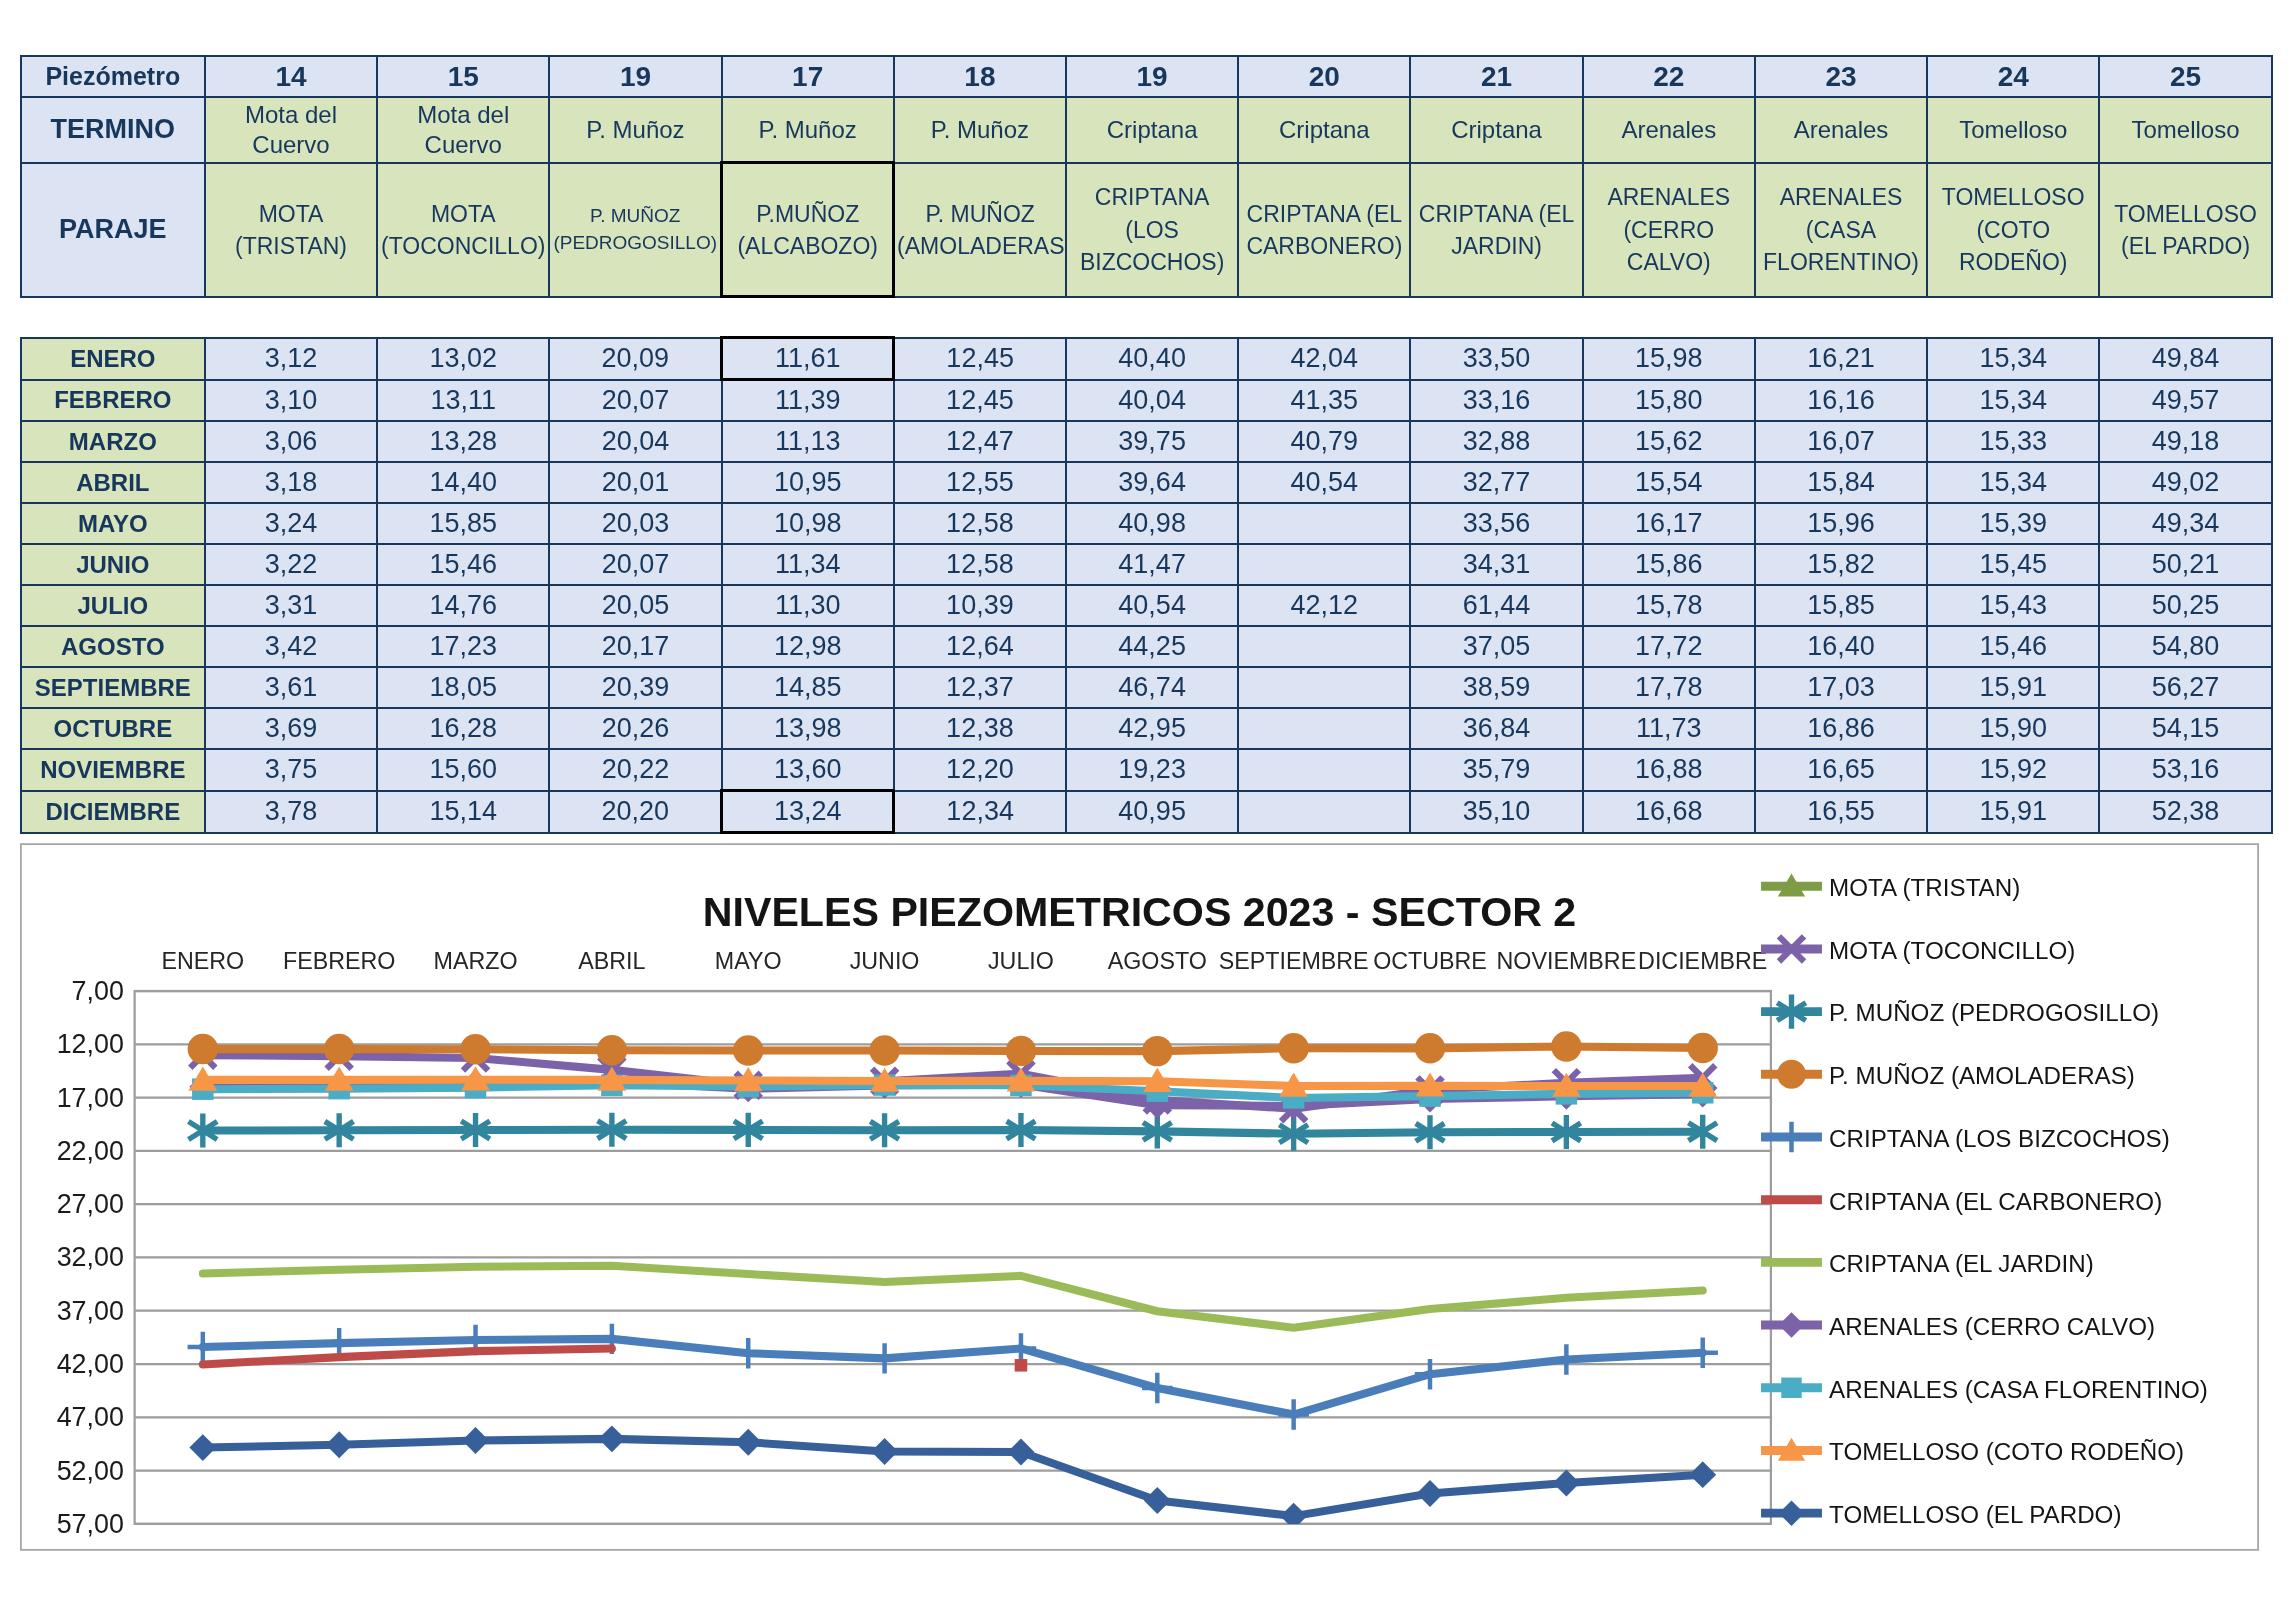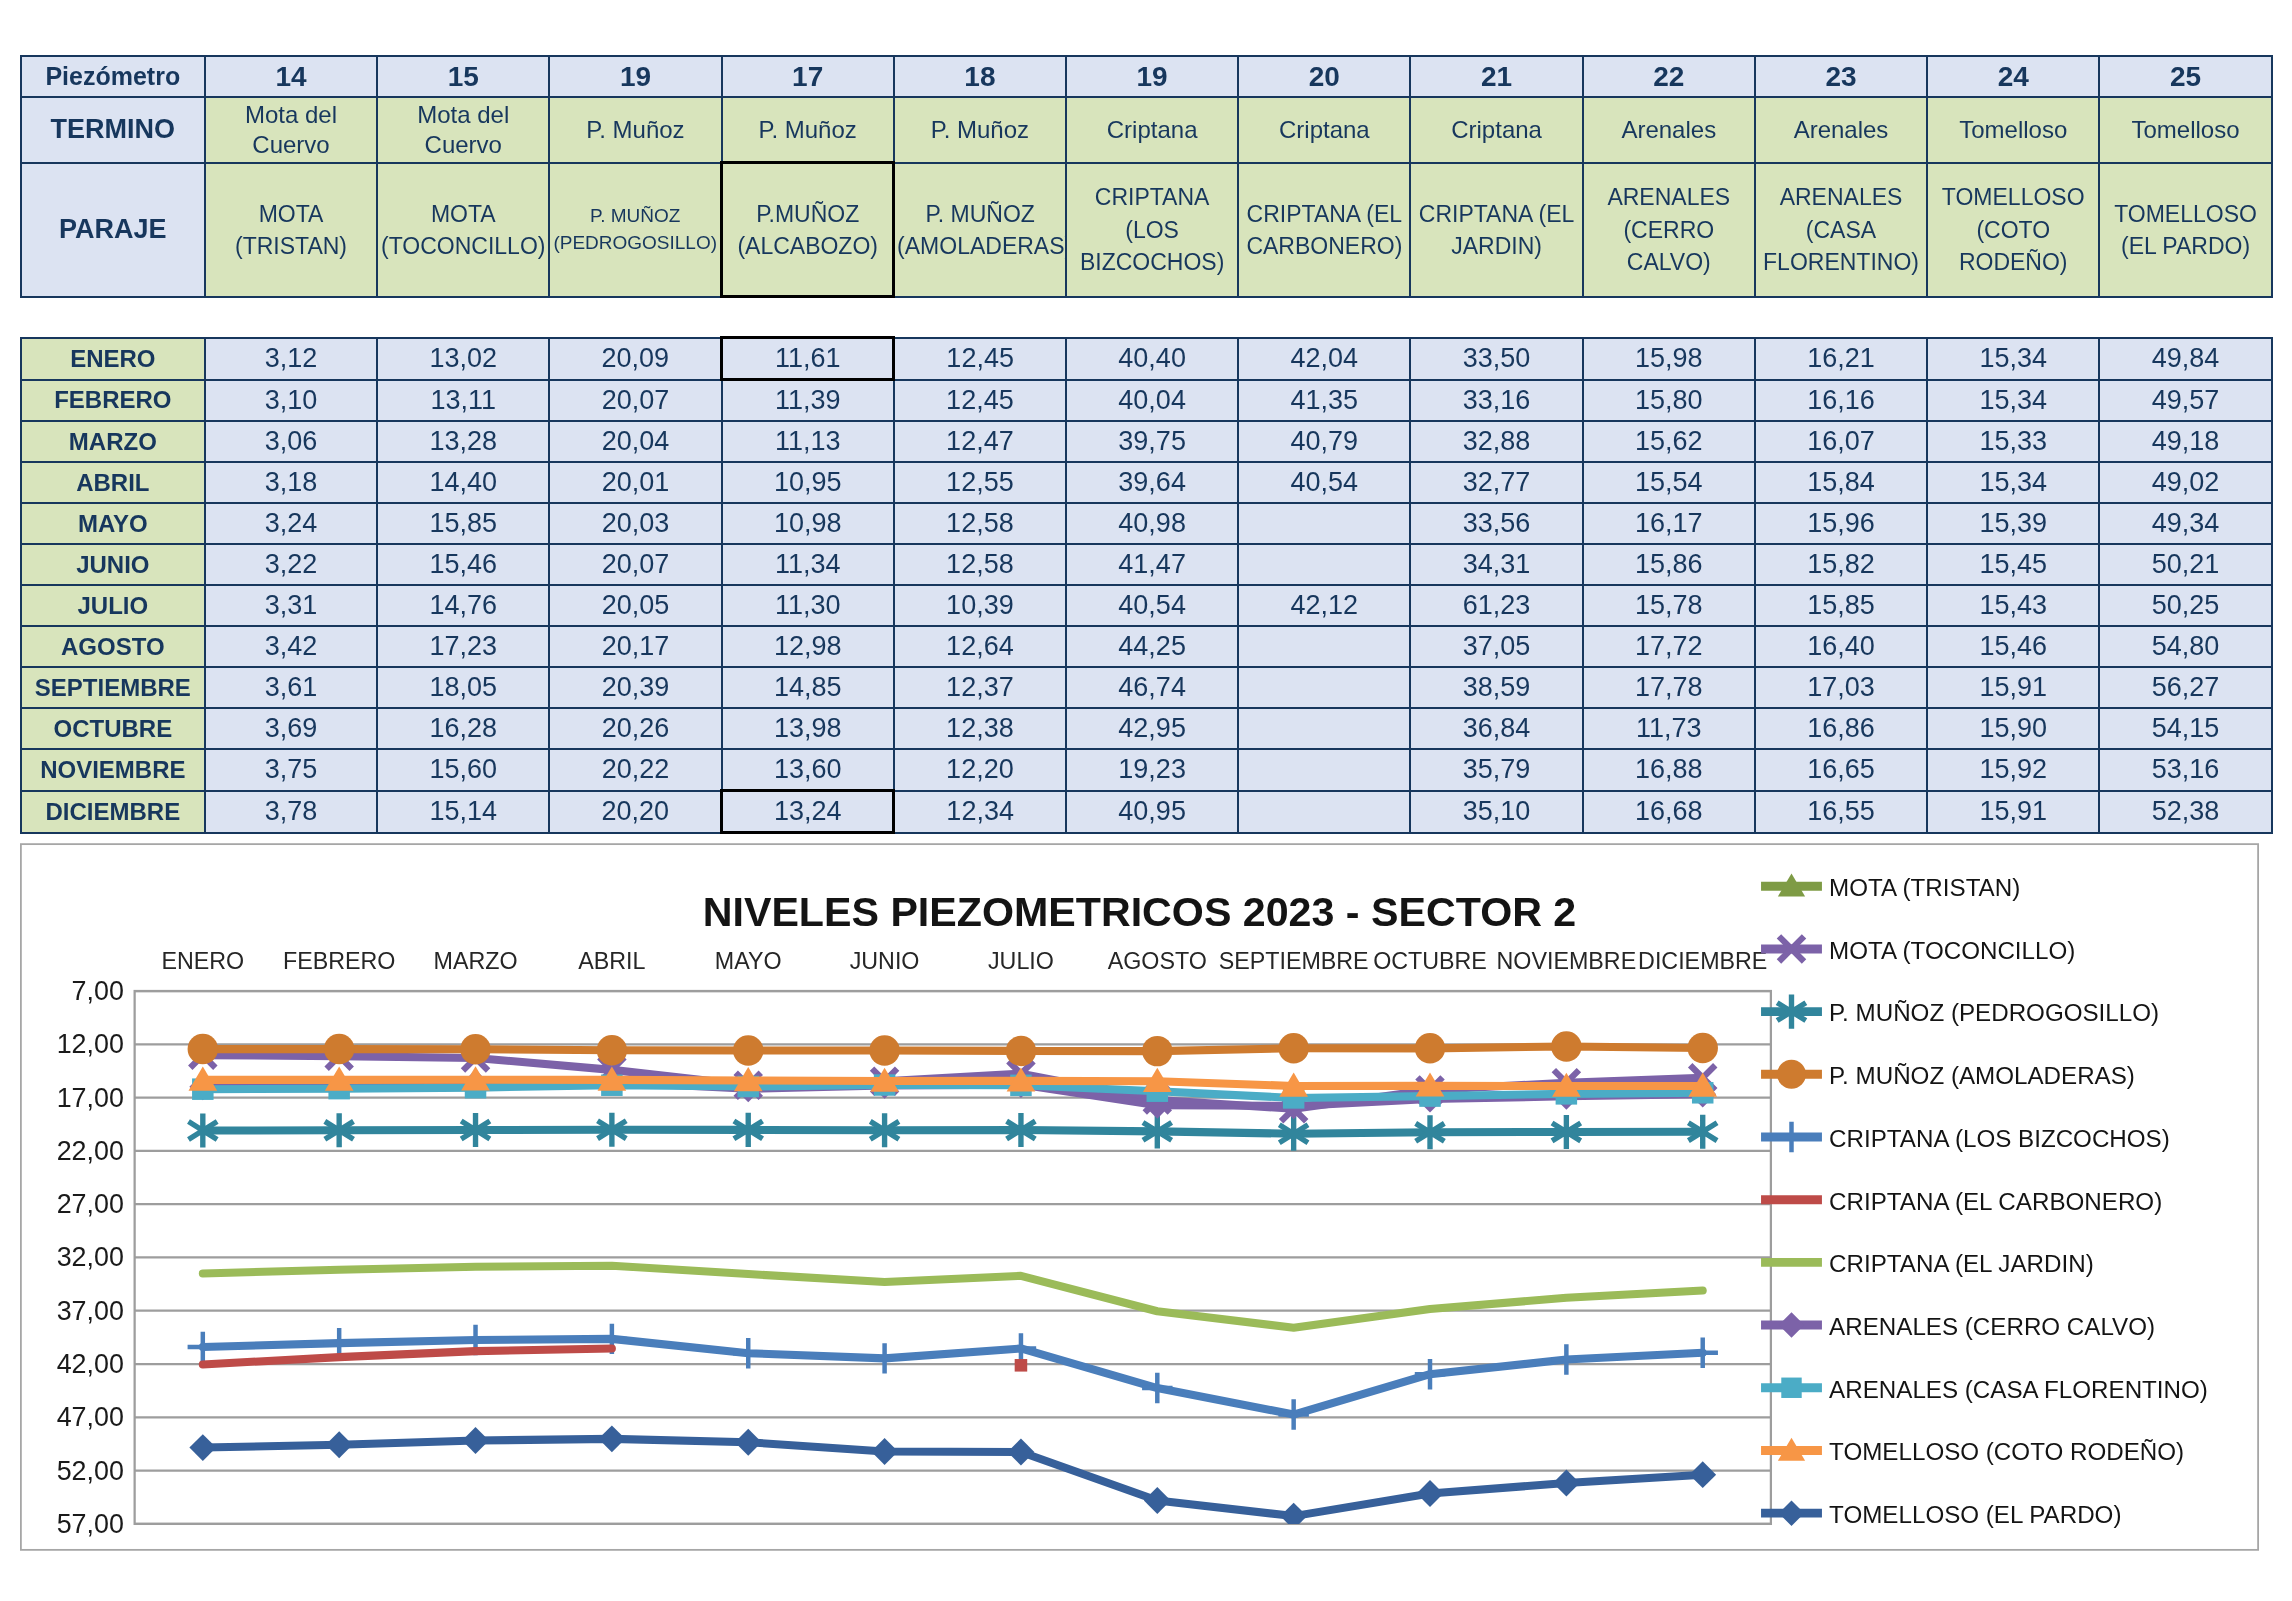--- a/index.html
+++ b/index.html
@@ -226,21 +226,21 @@
         </tr>
         <tr>
           <td class="grn month">JULIO</td>
           <td class="lav val">3,31</td>
           <td class="lav val">14,76</td>
           <td class="lav val">20,05</td>
           <td class="lav val">11,30</td>
           <td class="lav val">10,39</td>
           <td class="lav val">40,54</td>
           <td class="lav val">42,12</td>
-          <td class="lav val">61,23</td>
+          <td class="lav val">61,44</td>
           <td class="lav val">15,78</td>
           <td class="lav val">15,85</td>
           <td class="lav val">15,43</td>
           <td class="lav val">50,25</td>
         </tr>
         <tr>
           <td class="grn month">AGOSTO</td>
           <td class="lav val">3,42</td>
           <td class="lav val">17,23</td>
           <td class="lav val">20,17</td>

